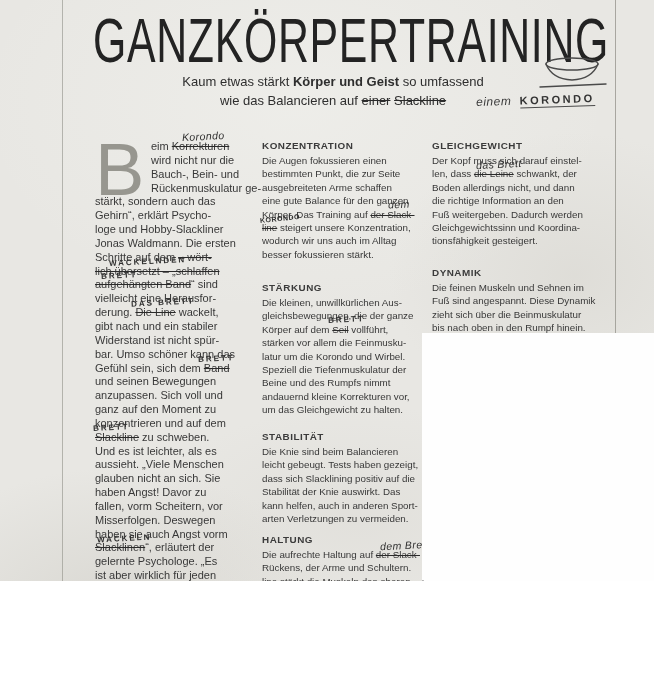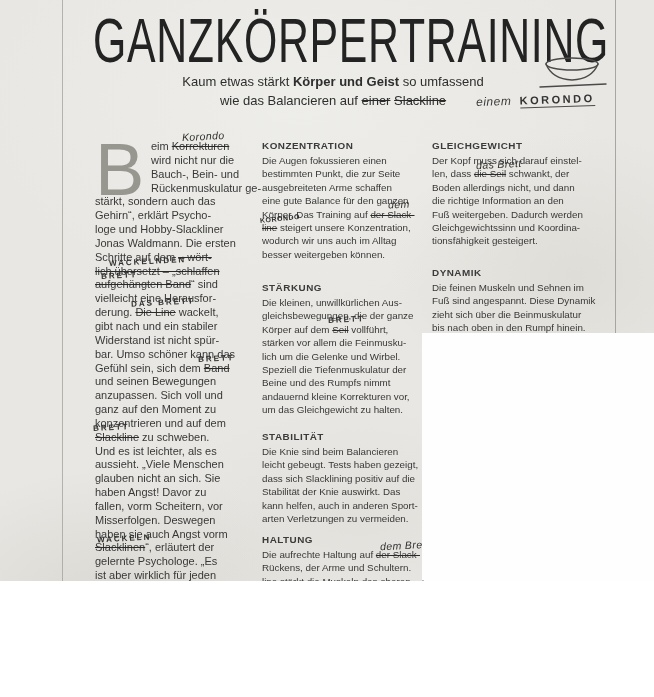--- a/index.html
+++ b/index.html
@@ -139,31 +139,31 @@
     <div class="section" style="top:0">
       <div class="heading">KONZENTRATION</div>
       <div class="body">
           <div class="tline"><span>Die Augen fokussieren einen</span></div>
           <div class="tline"><span>bestimmten Punkt, die zur Seite</span></div>
           <div class="tline"><span>ausgebreiteten Arme schaffen</span></div>
           <div class="tline"><span>eine gute Balance für den ganzen</span></div>
           <div class="tline"><span>Körper. Das Training auf </span><span class="corr"><span class="strike">der Slack-</span><span class="ann above script" style="left: 18px;">dem</span></span></div>
           <div class="tline"><span class="corr"><span class="strike">line</span><span class="ann above scribble" style="left: -2px;">KORONDO</span></span><span> steigert unsere Konzentration,</span></div>
           <div class="tline"><span>wodurch wir uns auch im Alltag</span></div>
-          <div class="tline"><span>besser weitergeben können.</span></div>
+          <div class="tline"><span>besser fokussieren stärkt.</span></div>
         </div>
     </div>
     <div class="section" style="top:142px">
       <div class="heading">STÄRKUNG</div>
       <div class="body">
           <div class="tline"><span>Die kleinen, unwillkürlichen Aus-</span></div>
           <div class="tline"><span>gleichsbewegungen, die der ganze</span></div>
           <div class="tline"><span>Körper auf dem </span><span class="corr"><span class="strike">Seil</span><span class="ann above caps" style="left: -4px;">BRETT</span></span><span> vollführt,</span></div>
           <div class="tline"><span>stärken vor allem die Feinmusku-</span></div>
-          <div class="tline"><span>lich um die Gelenke und Wirbel.</span></div>
+          <div class="tline"><span>latur um die Korondo und Wirbel.</span></div>
           <div class="tline"><span>Speziell die Tiefenmuskulatur der</span></div>
           <div class="tline"><span>Beine und des Rumpfs nimmt</span></div>
           <div class="tline"><span>andauernd kleine Korrekturen vor,</span></div>
           <div class="tline"><span>um das Gleichgewicht zu halten.</span></div>
         </div>
     </div>
     <div class="section" style="top:291px">
       <div class="heading">STABILITÄT</div>
       <div class="body">
           <div class="tline"><span>Die Knie sind beim Balancieren</span></div>
@@ -182,21 +182,21 @@
           <div class="tline"><span class="strike">line</span><span> stärkt die Muskeln des oberen</span></div>
         </div>
     </div>
   </div>
 
   <div class="col" id="col-right">
     <div class="section" style="top:0">
       <div class="heading">GLEICHGEWICHT</div>
       <div class="body">
           <div class="tline"><span>Der Kopf muss sich darauf einstel-</span></div>
-          <div class="tline"><span>len, dass </span><span class="corr"><span class="strike">die Seil</span><span class="ann above script" style="left: 2px;">das Brett</span></span><span> schwankt, der</span></div>
+          <div class="tline"><span>len, dass </span><span class="corr"><span class="strike">die Leine</span><span class="ann above script" style="left: 2px;">das Brett</span></span><span> schwankt, der</span></div>
           <div class="tline"><span>Boden allerdings nicht, und dann</span></div>
           <div class="tline"><span>die richtige Information an den</span></div>
           <div class="tline"><span>Fuß weitergeben. Dadurch werden</span></div>
           <div class="tline"><span>Gleichgewichtssinn und Koordina-</span></div>
           <div class="tline"><span>tionsfähigkeit gesteigert.</span></div>
         </div>
     </div>
     <div class="section" style="top:127px">
       <div class="heading">DYNAMIK</div>
       <div class="body">

